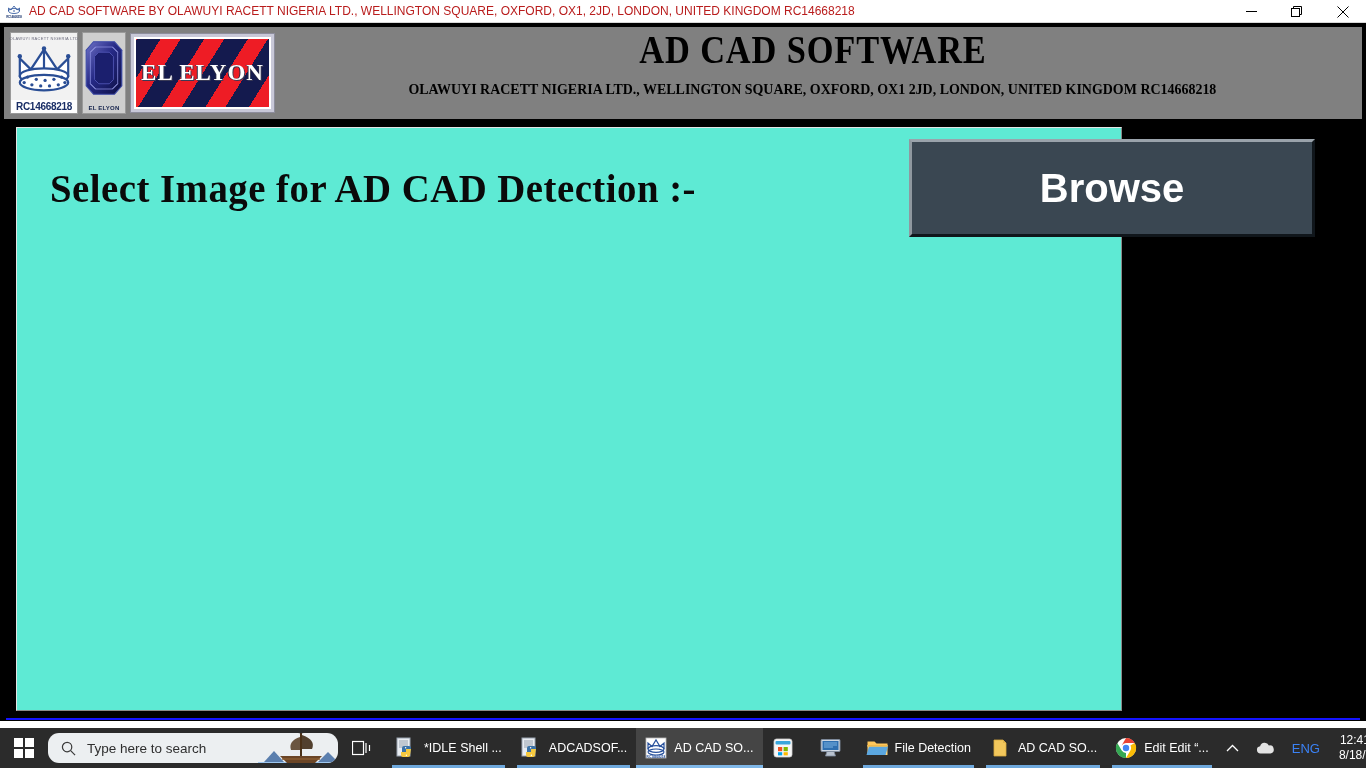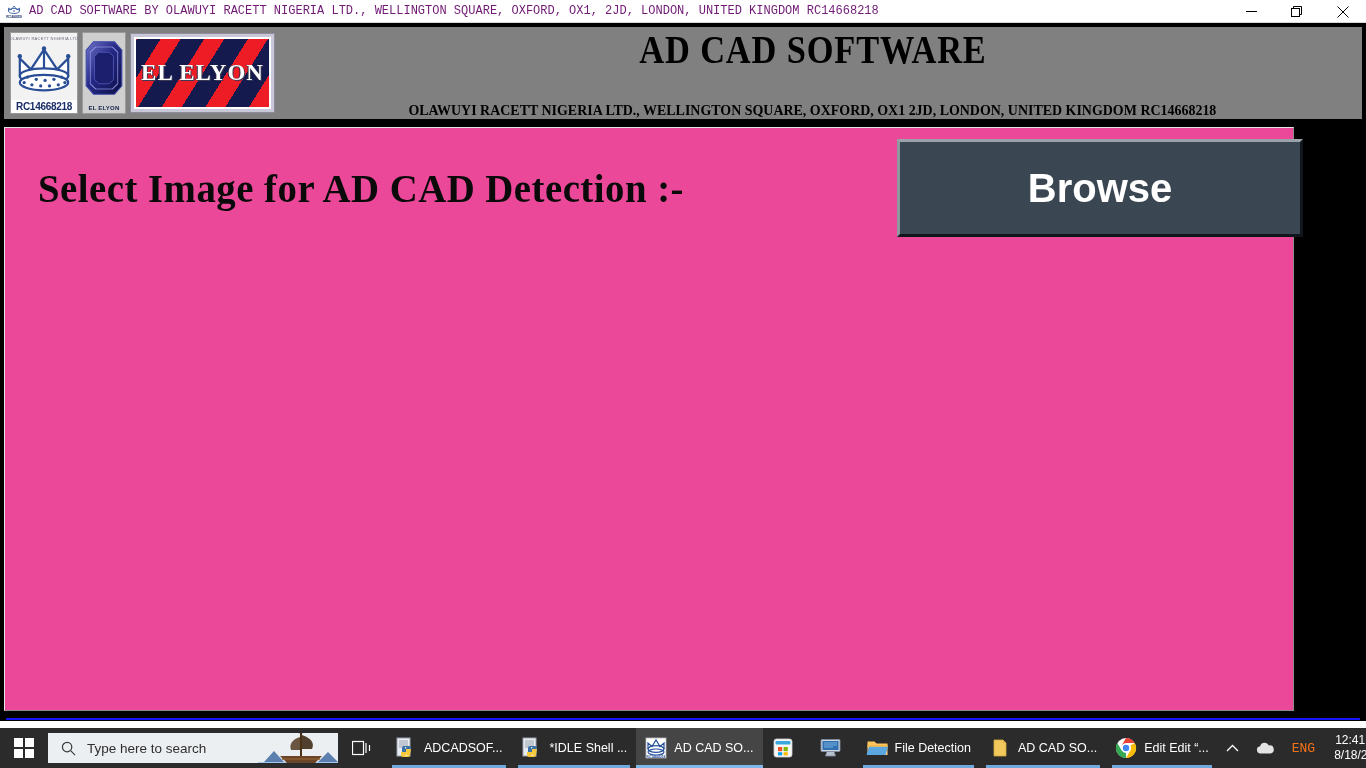--- a/index.html
+++ b/index.html
@@ -27,22 +27,22 @@
   #titlebar-icon .crown {
     position: absolute; left: 1px; top: 1px; width: 14px; height: 10px;
   }
   #titlebar-icon .rcnum {
     position: absolute; left: 0; bottom: 0; width: 16px;
     font-size: 3px; color: #203a72; text-align: center;
     font-family: "Liberation Sans", sans-serif; font-weight: bold;
     letter-spacing: -0.2px;
   }
   #titlebar-title {
-    font-size: 12px; color: #701a75; white-space: nowrap;
-    font-family: Liberation Mono, monospace;
+    font-size: 12px; color: #b91c1c; white-space: nowrap;
+    font-family: Liberation Sans, sans-serif;
   }
   #window-controls {
     position: absolute; right: 0; top: 0; height: 23px;
     display: flex; align-items: stretch;
   }
   .winbtn {
     width: 46px; height: 23px;
     display: flex; align-items: center; justify-content: center;
     color: #000; font-size: 11px; background: transparent;
     border: none; cursor: default;
@@ -129,21 +129,21 @@
     font-size: 23px;
     color: #ffffff;
     letter-spacing: 1px;
     text-shadow: 1px 1px 0 #3a3a55, -1px 0 0 #2a2a45;
     white-space: nowrap;
   }
 
   
   #banner-text {
     flex: 1; display: flex; flex-direction: column;
-    align-items: center; justify-content: space-between;
+    align-items: center; justify-content: flex-start;
     padding-right: 12px;
   }
   #banner-title {
     font-family: "Liberation Serif", serif;
     font-weight: bold;
     font-size: 40px;
     color: #000000;
     letter-spacing: 1px;
     line-height: 46px;
     transform: scaleX(0.86);
@@ -156,23 +156,23 @@
     color: #000000;
     letter-spacing: 0px;
     margin-top: 8px;
     transform: scaleX(0.93);
     white-space: nowrap;
   }
 
   
   #content-panel {
     position: absolute;
-    top: 104px; left: 4px;
-    width: 1290px; height: 584px;
-    background: #ec4899;
+    top: 104px; left: 16px;
+    width: 1106px; height: 584px;
+    background: #5eead4;
     border-top: 1px solid #e4e4e4;
     border-left: 1px solid #e4e4e4;
     border-right: 1px solid #8a8a8a;
     border-bottom: 1px solid #8a8a8a;
   }
   #blue-underline {
     position: absolute; left: 6px; bottom: 1px;
     width: 1354px; height: 2px; background: #1414ff;
   }
 
@@ -220,20 +220,21 @@
   #start-button {
     width: 48px; height: 40px;
     display: flex; align-items: center; justify-content: center;
     flex: none;
   }
   #search-box {
     width: 290px; height: 30px; background: #eceff1;
     display: flex; align-items: center;
     position: relative; overflow: hidden; flex: none;
     margin-left: 0px;
+    border-radius: 11px;
   }
   #search-icon { margin-left: 13px; margin-right: 11px; flex: none; }
   #search-placeholder {
     font-size: 13.5px; color: #2f2f2f; white-space: nowrap;
     font-family: "Liberation Sans", sans-serif;
   }
   #search-art {
     position: absolute; right: -6px; bottom: -4px;
     width: 86px; height: 38px;
   }
@@ -259,22 +260,22 @@
   .tb-item.active .tb-underline { background: #7fb7e8; left: 0; right: 0; }
   #tray {
     margin-left: auto; height: 40px;
     display: flex; align-items: center; flex: none;
   }
   .tray-btn {
     height: 40px; display: flex; align-items: center; justify-content: center;
     padding: 0 8px;
   }
   #tray-lang {
-    font-size: 13px; color: #f97316; padding: 0 9px;
-    font-family: Liberation Mono, monospace;
+    font-size: 13px; color: #3b82f6; padding: 0 9px;
+    font-family: Liberation Sans, sans-serif;
   }
   #tray-clock {
     display: flex; flex-direction: column; align-items: center;
     justify-content: center; padding: 0 10px; line-height: 15px;
   }
   #tray-clock span {
     font-size: 12px; color: #ffffff; white-space: nowrap;
     font-family: "Liberation Sans", sans-serif;
   }
 </style>
@@ -431,41 +432,41 @@
             <line x1="4" y1="6" x2="13" y2="6"></line>
           <line x1="4" y1="8" x2="13" y2="8"></line>
             <line x1="4" y1="10" x2="11" y2="10"></line>
         </g>
         <path d="M9 9 h5 a2 2 0 0 1 2 2 v3 h-5 v1 h-4 v-4 a2 2 0 0 1 2-2 z" fill="#3a72a8"></path>
         <path d="M16 12 h-5 v3 h-5 v3 a2 2 0 0 0 2 2 h5 a2 2 0 0 0 2-2 z" fill="#f6c93f"></path>
         <circle cx="10.6" cy="10.8" r="0.7" fill="#ffffff"></circle>
         <circle cx="11.4" cy="18.2" r="0.7" fill="#ffffff"></circle>
       </svg>
     </div>
-    <span class="tb-label">ADCADSOF...</span>
+    <span class="tb-label">*IDLE Shell ...</span>
     <div class="tb-underline"></div>
   </div>
 
   <div class="tb-item">
     <div class="tb-icon">
       <svg viewBox="0 0 22 22" width="22" height="22">
         <rect x="2" y="1" width="13" height="18" fill="#e9edf2" stroke="#9aa4b0" stroke-width="1"></rect>
         <g stroke="#8d99a6" stroke-width="0.9">
           <line x1="4" y1="4" x2="13" y2="4"></line>
             <line x1="4" y1="6" x2="13" y2="6"></line>
           <line x1="4" y1="8" x2="13" y2="8"></line>
             <line x1="4" y1="10" x2="11" y2="10"></line>
         </g>
         <path d="M9 9 h5 a2 2 0 0 1 2 2 v3 h-5 v1 h-4 v-4 a2 2 0 0 1 2-2 z" fill="#3a72a8"></path>
         <path d="M16 12 h-5 v3 h-5 v3 a2 2 0 0 0 2 2 h5 a2 2 0 0 0 2-2 z" fill="#f6c93f"></path>
         <circle cx="10.6" cy="10.8" r="0.7" fill="#ffffff"></circle>
         <circle cx="11.4" cy="18.2" r="0.7" fill="#ffffff"></circle>
       </svg>
     </div>
-    <span class="tb-label">*IDLE Shell ...</span>
+    <span class="tb-label">ADCADSOF...</span>
     <div class="tb-underline"></div>
   </div>
 
   <div class="tb-item active">
     <div class="tb-icon">
       <svg viewBox="0 0 22 22" width="22" height="22">
         <rect x="1" y="1" width="20" height="20" fill="#ffffff" stroke="#b9b9b9" stroke-width="0.8"></rect>
         <ellipse cx="11" cy="12" rx="8" ry="3.4" fill="none" stroke="#27509b" stroke-width="1.2"></ellipse>
         <path d="M3 12 L3 6 L7 9.5 L11 3 L15 9.5 L19 6 L19 12" fill="none" stroke="#27509b" stroke-width="1.2"></path>
         <ellipse cx="11" cy="15" rx="8" ry="3" fill="none" stroke="#27509b" stroke-width="1.1"></ellipse>

